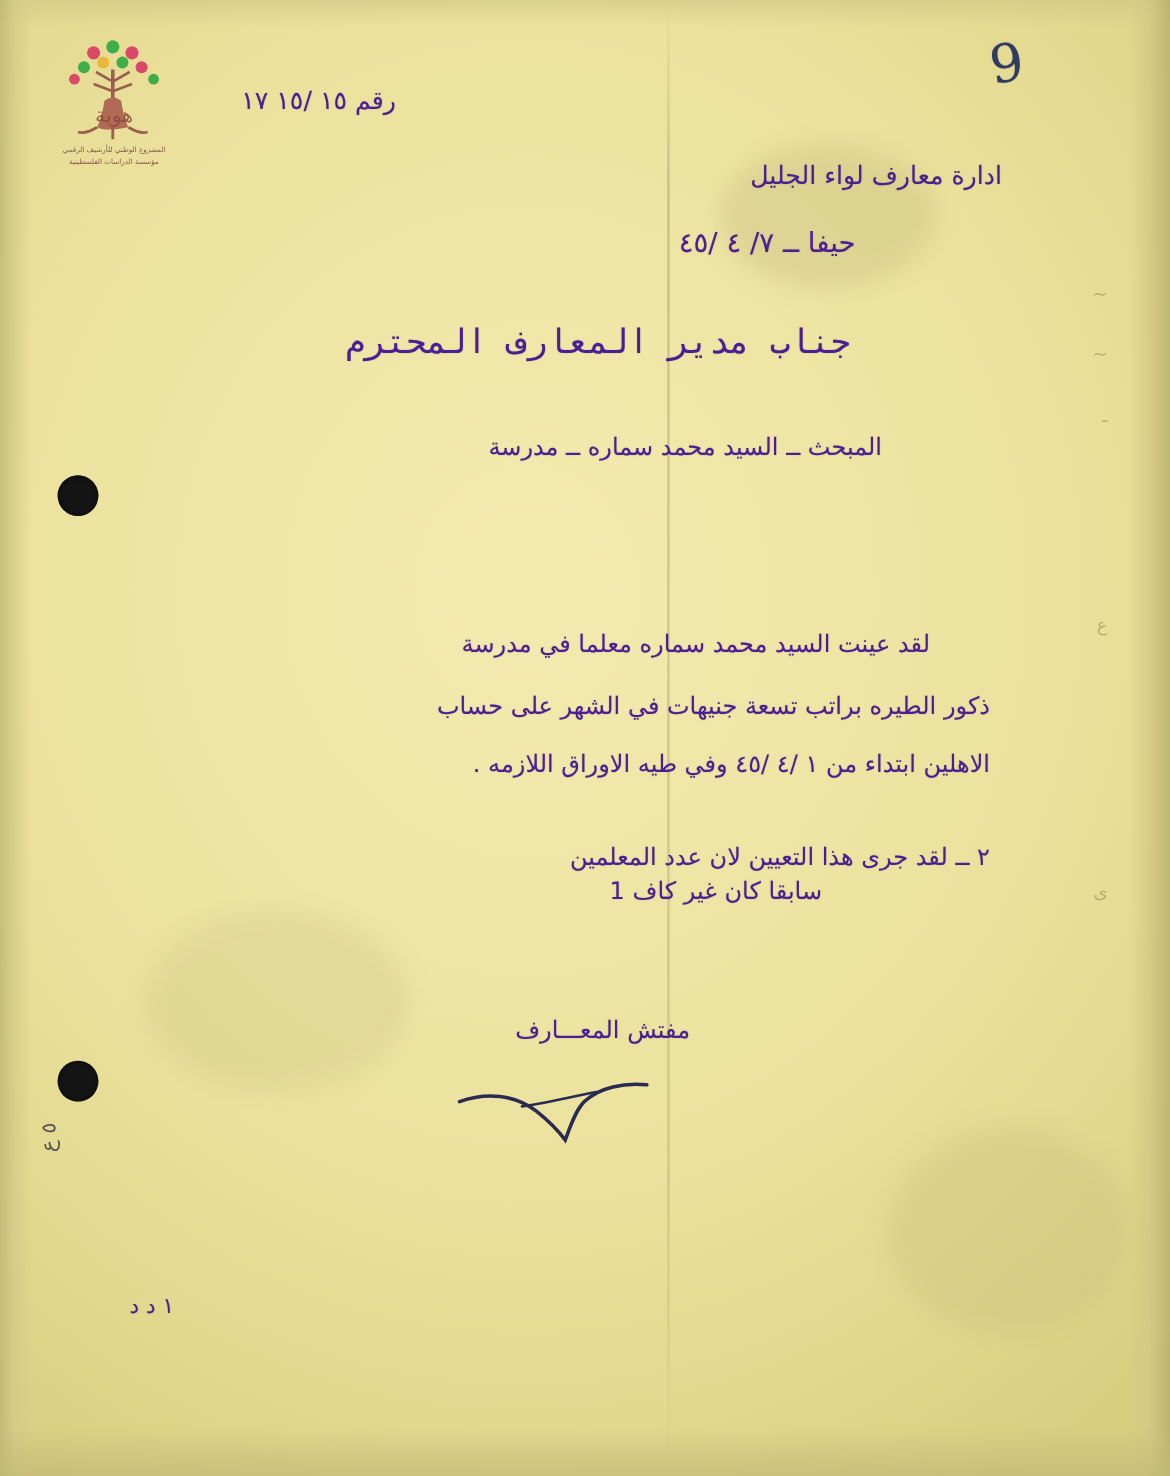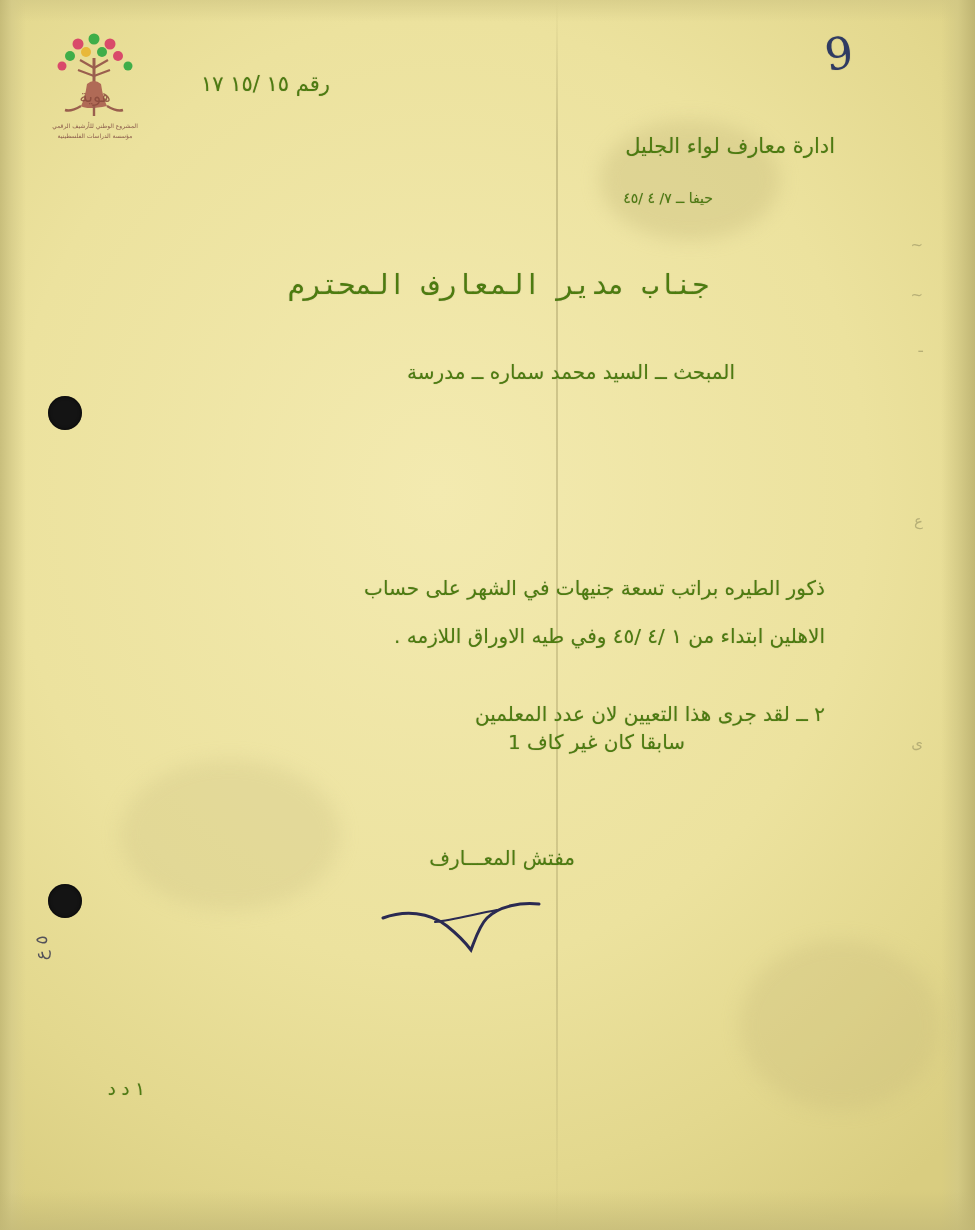--- a/index.html
+++ b/index.html
@@ -86,30 +86,30 @@
     font-size: 6px;
     color: #8a5a4a;
     line-height: 1.25;
     margin-top: 2px;
     letter-spacing: .2px;
   }
 
   
   .ink {
     position: absolute;
-    color: #4d7c0f;
+    color: #4c1d95;
     font-family: "DejaVu Sans", sans-serif;
     white-space: nowrap;
     direction: rtl;
     text-shadow: 0 0 1px rgba(40,40,60,.35);
   }
   .t-ref      { top: 72px;  right: 645px; font-size: 21px; letter-spacing: 1px; }
   .t-pagenum  { top: 28px;  right: 122px; font-size: 44px; color: #2f3b63; font-family: "DejaVu Serif", serif; transform: rotate(-8deg); }
   .t-dept     { top: 134px; right: 140px; font-size: 21px; letter-spacing: .5px; }
-  .t-place    { top: 190px; right: 262px; font-size: 14px; letter-spacing: .5px; }
+  .t-place    { top: 190px; right: 262px; font-size: 23px; letter-spacing: .5px; }
   .t-to       { top: 268px; right: 266px; font-size: 28px; letter-spacing: .5px; font-family: Liberation Mono, monospace; }
   .t-subj1    { top: 360px; right: 240px; font-size: 20px; letter-spacing: .5px; }
   .t-subj2    { top: 404px; right: 330px; font-size: 20px; letter-spacing: .5px; }
 
   .body-line  { font-size: 20px; letter-spacing: .3px; }
   .b1 { top: 524px; right: 200px; }
   .b2 { top: 576px; right: 150px; }
   .b3 { top: 624px; right: 150px; margin-left: 32px; }
   .b4 { top: 678px; right: 150px; margin-top: 24px; }
   .b5 { top: 730px; right: 290px; }
@@ -194,20 +194,21 @@
 
   <div class="ink t-pagenum">9</div>
 
   <div class="ink t-dept">ادارة معارف لواء الجليل</div>
   <div class="ink t-place">حيفا ــ ٧/ ٤ /٤٥</div>
 
   <div class="ink t-to">جناب مدير المعارف المحترم</div>
 
   <div class="ink t-subj1">المبحث ــ السيد محمد سماره ــ مدرسة</div>
 
+  <div class="ink body-line b1">لقد عينت السيد محمد سماره معلما في مدرسة</div>
   <div class="ink body-line b2">ذكور الطيره براتب تسعة جنيهات في الشهر على حساب</div>
   <div class="ink body-line b3">الاهلين ابتداء من ١ /٤ /٤٥ وفي طيه الاوراق اللازمه .</div>
   <div class="ink body-line b4">٢ ــ            لقد جرى هذا التعيين لان عدد المعلمين</div>
   <div class="ink body-line b5">سابقا كان غير كاف  1</div>
 
   <div class="ink t-sign-label">مفتش المعـــارف</div>
   <svg class="signature" viewBox="0 0 170 70">
     <path d="M8 26 C30 18, 54 20, 72 34 C82 42, 90 50, 96 58 C100 48, 104 34, 112 26 C124 14, 146 10, 164 12" stroke="#2a2a52" stroke-width="3" fill="none" stroke-linecap="round"></path>
     <path d="M60 30 C78 28, 100 22, 122 18" stroke="#2a2a52" stroke-width="2.2" fill="none" stroke-linecap="round"></path>
   </svg>

